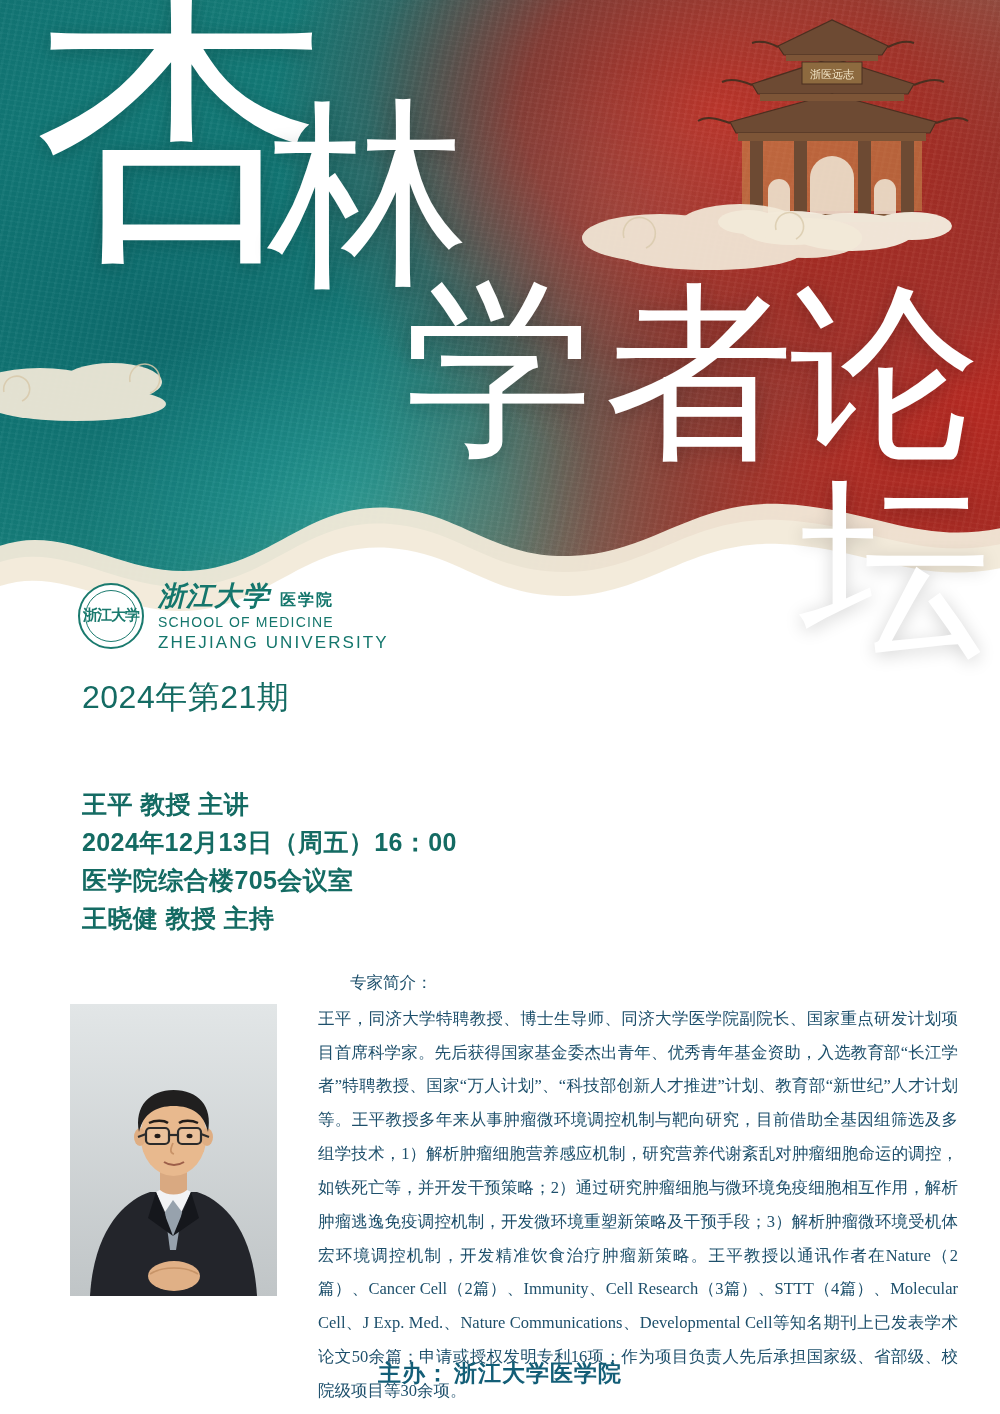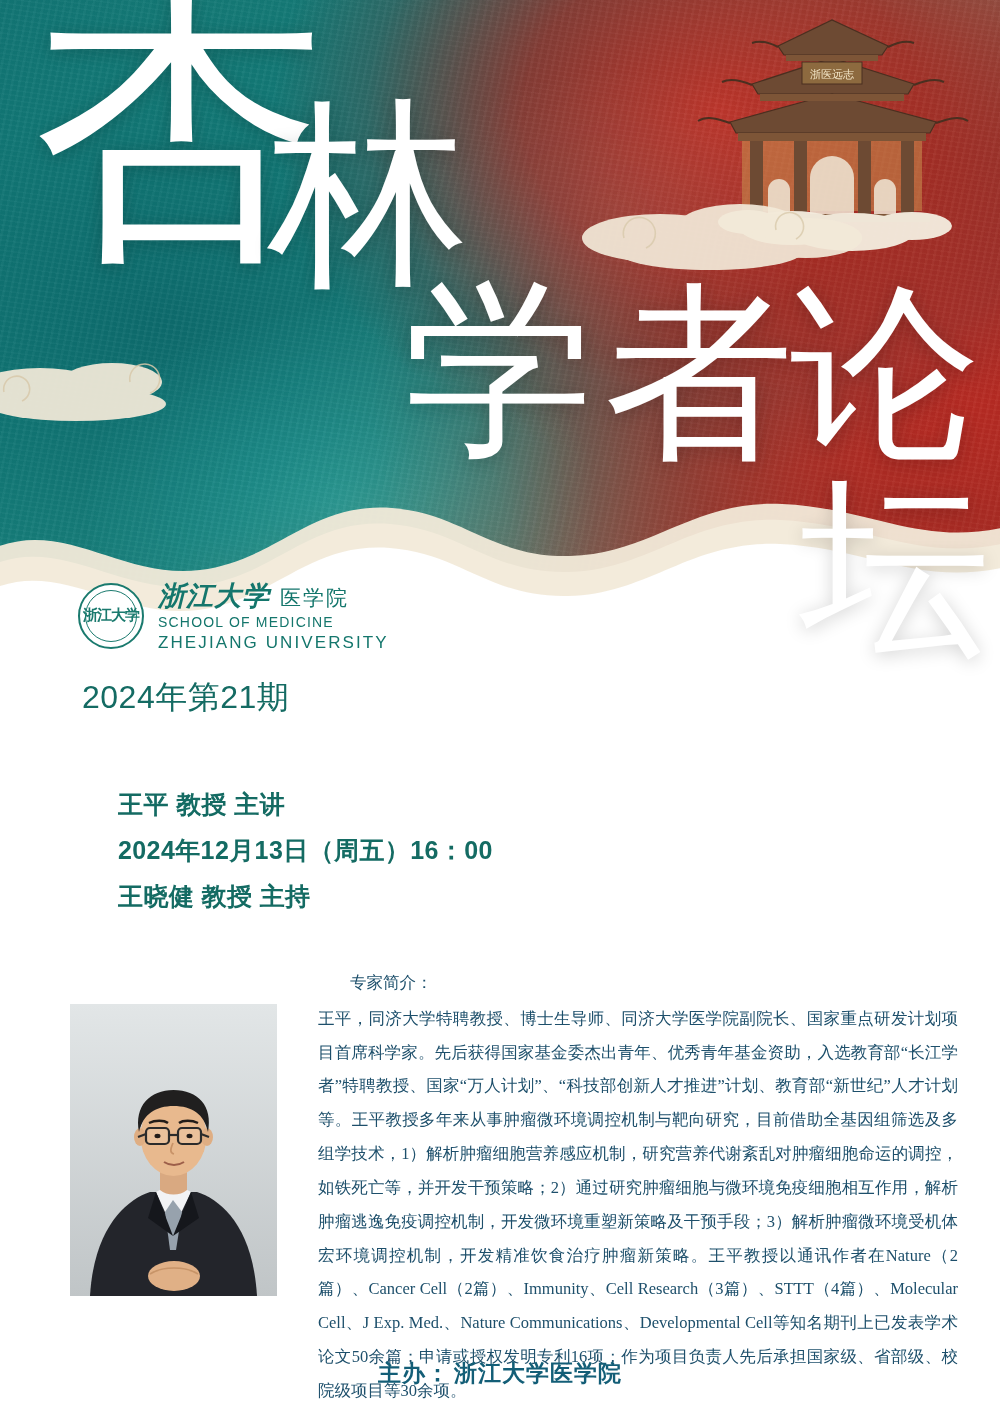--- a/index.html
+++ b/index.html
@@ -139,22 +139,22 @@
   }
   .logo-cn .zju {
     font-family: "Liberation Serif", "DejaVu Serif", serif;
     font-size: 27px;
     font-weight: 700;
     font-style: italic;
     letter-spacing: 1px;
   }
   .logo-cn .som {
     font-family: "Liberation Sans", sans-serif;
-    font-size: 21px;
-    font-weight: 400;
+    font-size: 16px;
+    font-weight: 700;
     letter-spacing: 2px;
   }
   .logo-en1 {
     font-size: 14px;
     font-weight: 400;
     color: #14766c;
     letter-spacing: 1.2px;
     line-height: 1.25;
   }
   .logo-en2 {
@@ -182,22 +182,21 @@
     font-weight: 700;
     color: #0f5f59;
     letter-spacing: 1px;
   }
   .meta {
     position: absolute;
     left: 82px;
     top: 788px;
     display: flex;
     flex-direction: column;
-    gap: 13px;
-    margin-left: 36px;
+    gap: 5px;
   }
   .meta-line {
     font-size: 25px;
     font-weight: 700;
     color: #146b63;
     letter-spacing: .4px;
   }
 
   
   .portrait {
@@ -359,20 +358,21 @@
       <div class="logo-en1">SCHOOL OF MEDICINE</div>
       <div class="logo-en2">ZHEJIANG UNIVERSITY</div>
     </div>
   </div>
 
   <div class="issue">2024年第21期</div>
 
   <div class="meta">
     <div class="meta-line">王平 教授 主讲</div>
     <div class="meta-line">2024年12月13日（周五）16：00</div>
+    <div class="meta-line">医学院综合楼705会议室</div>
     <div class="meta-line">王晓健 教授 主持</div>
   </div>
 
   <div class="portrait">
     <svg viewBox="0 0 207 292" xmlns="http://www.w3.org/2000/svg">
       <defs>
         <linearGradient id="bgph" x1="0" y1="0" x2="0" y2="1">
           <stop offset="0%" stop-color="#e2e6e7"></stop>
           <stop offset="100%" stop-color="#c0c5c7"></stop>
         </linearGradient>

